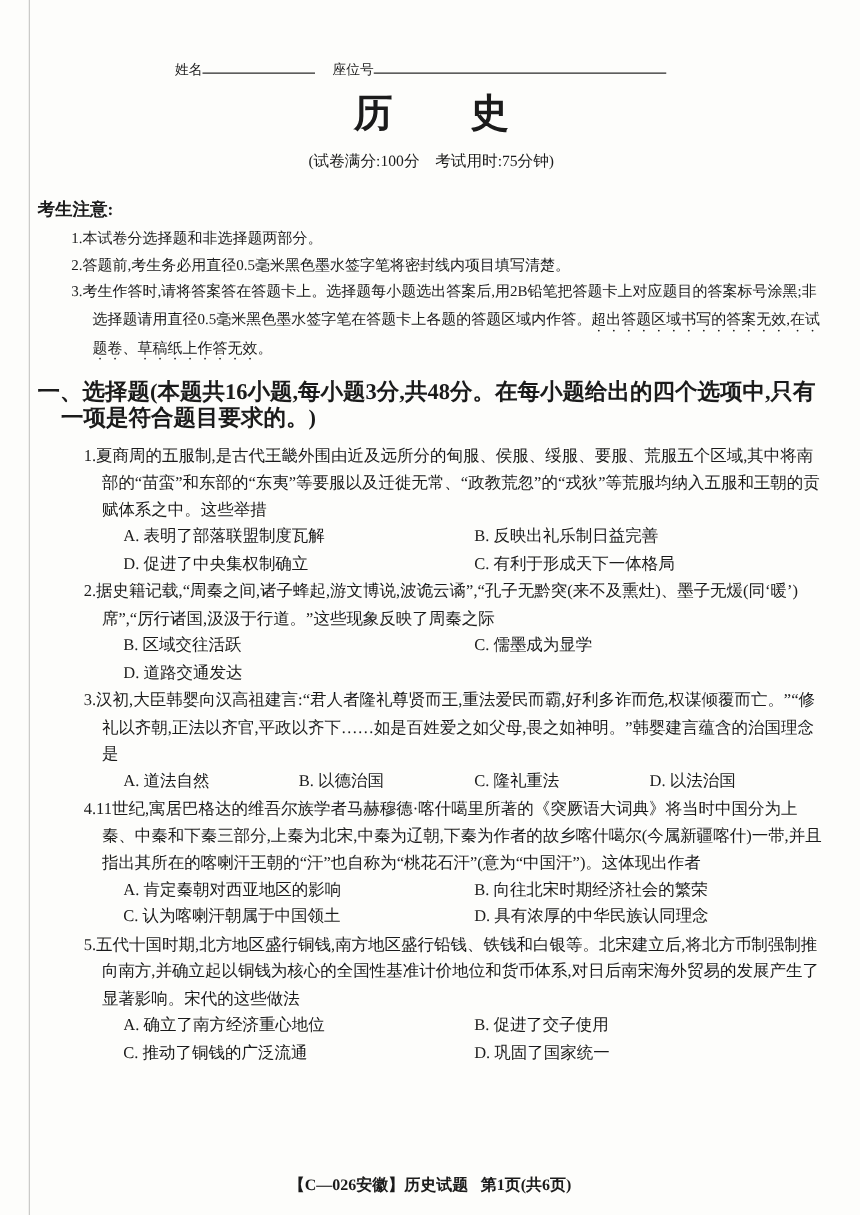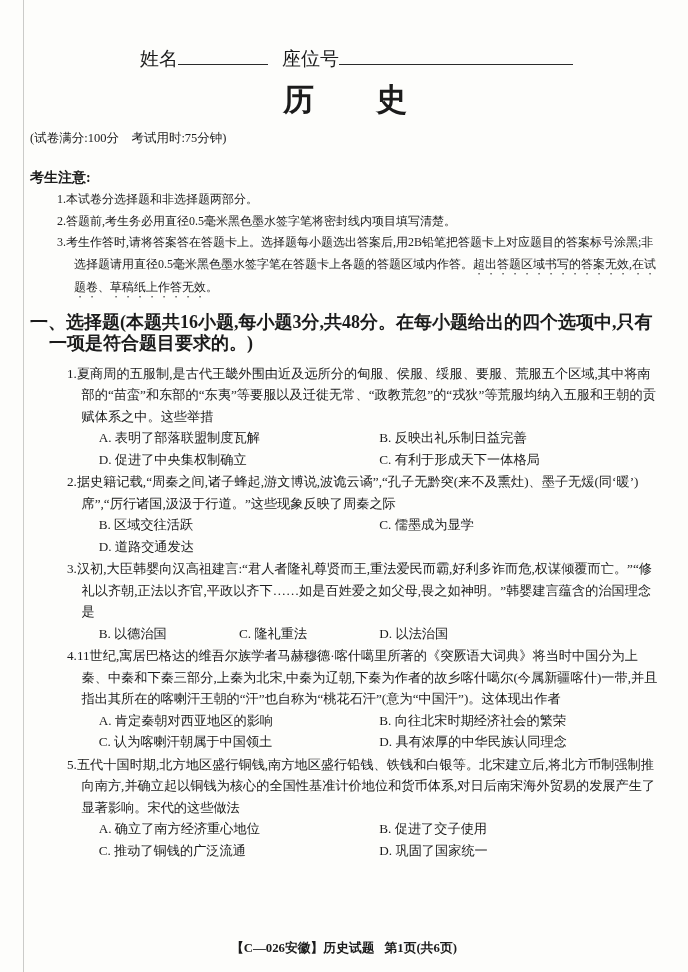--- a/index.html
+++ b/index.html
@@ -10,30 +10,30 @@
     width:688px; height:972px;
     background:#fdfdfb;
     color:#1b1b1b;
     font-family:"Liberation Serif","DejaVu Serif",serif;
     padding:46px 28px 0 30px;
     overflow:hidden;
   }
   .scan-edge { position:absolute; left:23px; top:0; height:100%; width:1px;
     background:rgba(110,110,110,.35); }
   
-  .name-row { margin-left:110px; font-size:19px; white-space:nowrap; }
+  .name-row { margin-left:110px; font-size:11px; white-space:nowrap; }
   .blank { display:inline-block; border-bottom:1px solid #2a2a2a; height:13px;
     vertical-align:baseline; }
   .blank.short { width:90px; margin-right:14px; }
   .blank.long  { width:234px; }
   .invalid { text-align:center; font-weight:bold; font-size:15px;
     margin-top:11px; letter-spacing:1px; }
   .title { text-align:center; font-size:31px; font-weight:bold;
     margin-top:7px; }
-  .subtitle { text-align:left; font-size:12.5px; margin-top:9px; }
+  .subtitle { text-align:center; font-size:12.5px; margin-top:9px; }
   
   .notice { margin-top:20px; }
   .notice-head { font-weight:bold; font-size:14px; line-height:22px; }
   .notice-list { margin-left:27px; }
   .notice-item { font-size:12px; line-height:21.5px;
     padding-left:17px; text-indent:-17px; }
   .emph {
     -webkit-text-emphasis:filled dot #1b1b1b;
     -webkit-text-emphasis-position:under right;
     text-emphasis:filled dot #1b1b1b;
@@ -96,20 +96,21 @@
         <p class="stem">2.据史籍记载,“周秦之间,诸子蜂起,游文博说,波诡云谲”,“孔子无黔突(来不及熏灶)、墨子无煖(同‘暖’)席”,“厉行诸国,汲汲于行道。”这些现象反映了周秦之际</p>
         <div class="options cols-2">
           <span class="option">B. 区域交往活跃</span>
           <span class="option">C. 儒墨成为显学</span>
           <span class="option">D. 道路交通发达</span>
         </div>
       </div>
       <div class="question">
         <p class="stem">3.汉初,大臣韩婴向汉高祖建言:“君人者隆礼尊贤而王,重法爱民而霸,好利多诈而危,权谋倾覆而亡。”“修礼以齐朝,正法以齐官,平政以齐下……如是百姓爱之如父母,畏之如神明。”韩婴建言蕴含的治国理念是</p>
         <div class="options cols-4">
+          <span class="option">A. 道法自然</span>
           <span class="option">B. 以德治国</span>
           <span class="option">C. 隆礼重法</span>
           <span class="option">D. 以法治国</span>
         </div>
       </div>
       <div class="question">
         <p class="stem">4.11世纪,寓居巴格达的维吾尔族学者马赫穆德·喀什噶里所著的《突厥语大词典》将当时中国分为上秦、中秦和下秦三部分,上秦为北宋,中秦为辽朝,下秦为作者的故乡喀什噶尔(今属新疆喀什)一带,并且指出其所在的喀喇汗王朝的“汗”也自称为“桃花石汗”(意为“中国汗”)。这体现出作者</p>
         <div class="options cols-2">
           <span class="option">A. 肯定秦朝对西亚地区的影响</span>
           <span class="option">B. 向往北宋时期经济社会的繁荣</span>

